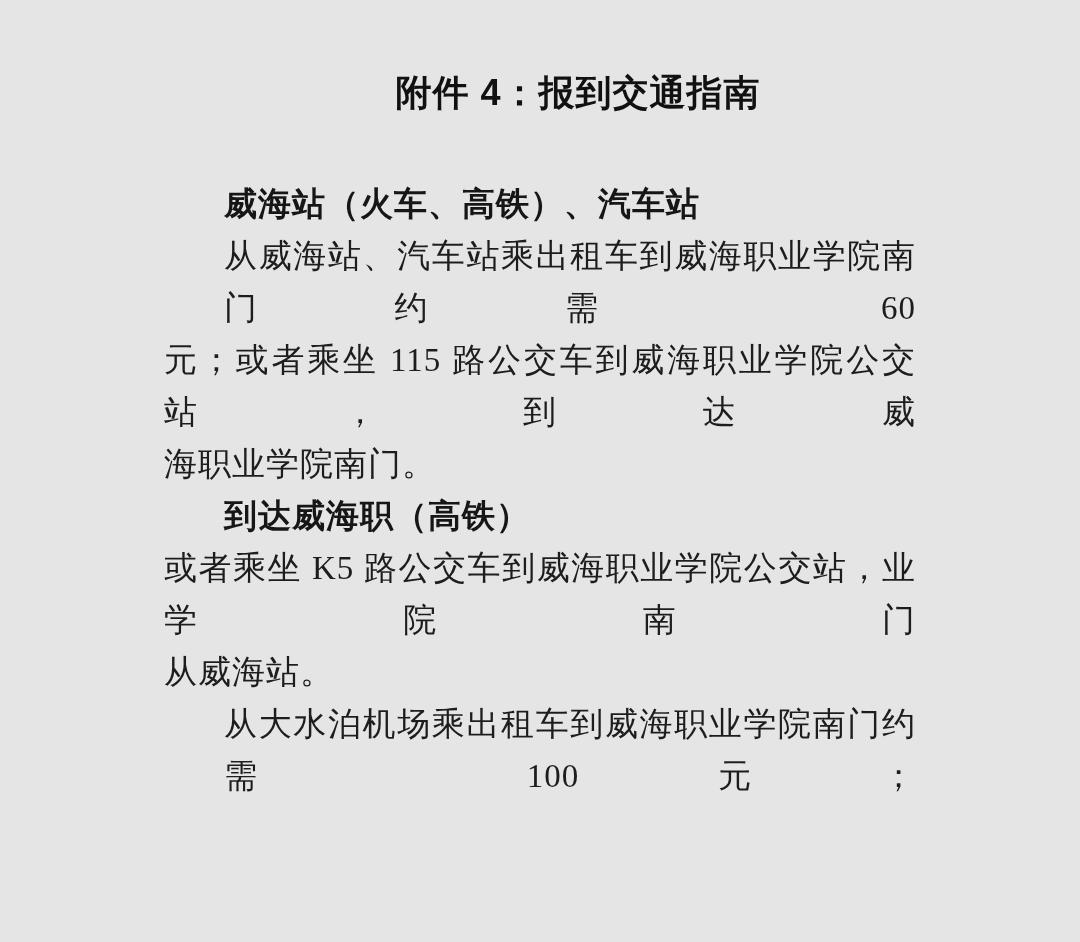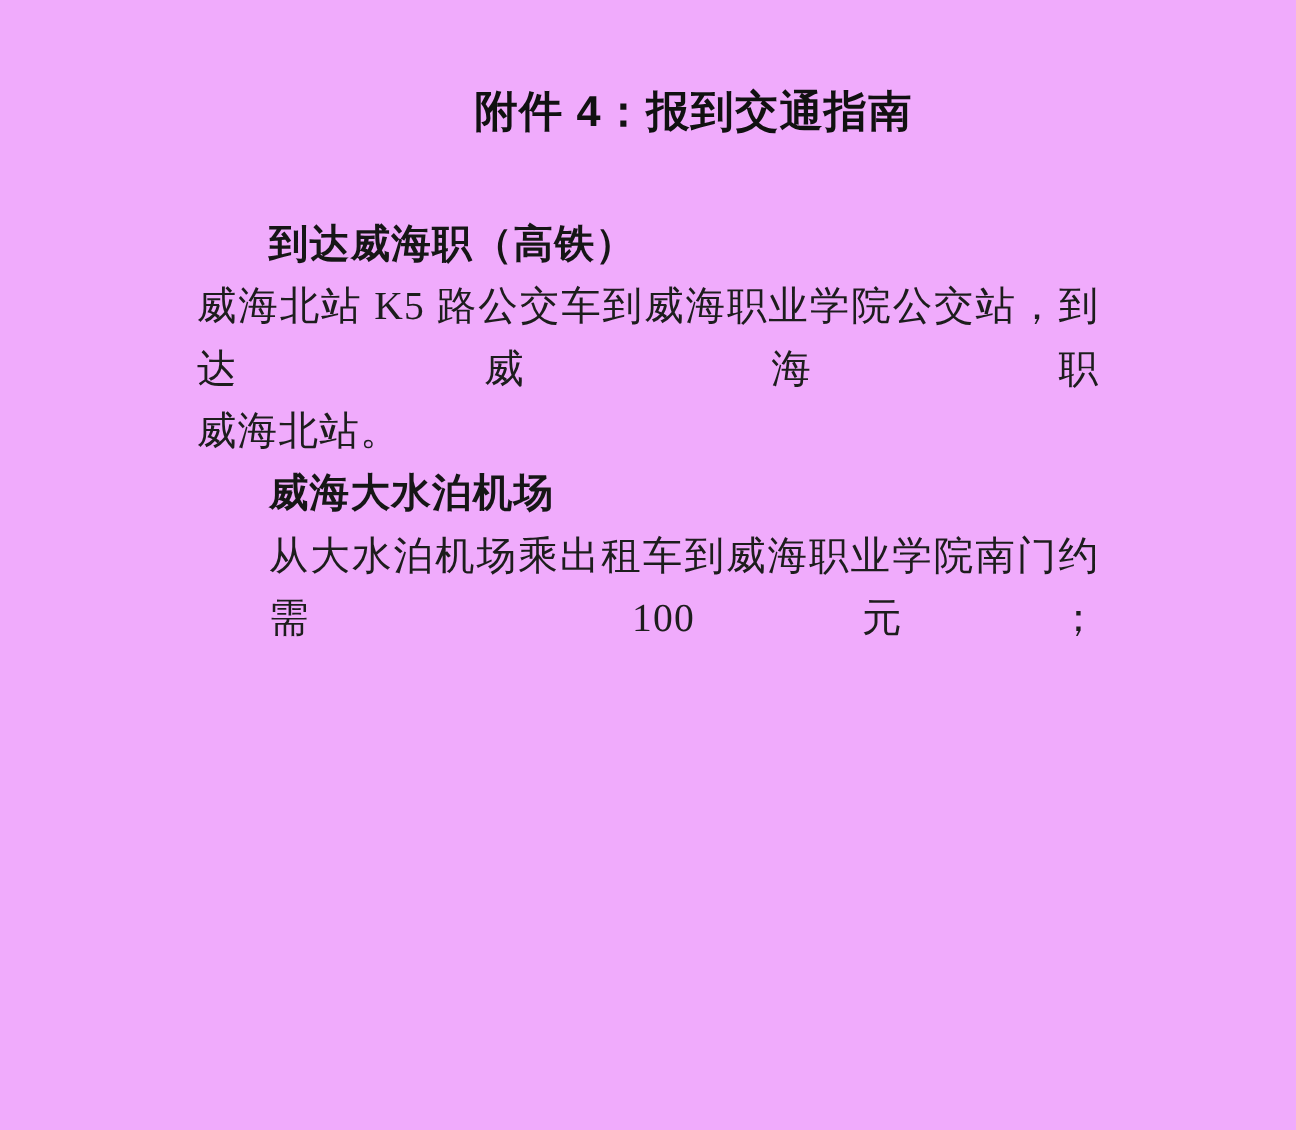--- a/index.html
+++ b/index.html
@@ -9,21 +9,21 @@
   body {
     width: 1080px;
     height: 942px;
     background: #ffffff;
     overflow: hidden;
     position: relative;
   }
   .page {
     position: absolute;
     inset: 0;
-    background: #f0abfc;
+    background: #e5e5e5;
   }
   .doc {
     position: absolute;
     left: 164px;
     top: 70px;
     width: 752px;
     color: #1d1d1d;
     font-family: "Liberation Serif", serif;
     font-size: 33px;
   }
@@ -70,27 +70,32 @@
   }
 </style>
 </head>
 <body>
 
 <div class="page">
   <div class="doc">
 
     <h1 class="title">附件 4：报到交通指南</h1>
 
+    <section>
+      <h2 class="heading">威海站（火车、高铁）、汽车站</h2>
+      <div class="line first full">从威海站、汽车站乘出租车到威海职业学院南门约需 60</div>
+      <div class="line full">元；或者乘坐 115 路公交车到威海职业学院公交站，到达威</div>
+      <div class="line last">海职业学院南门。</div>
+    </section>
 
     <section>
       <h2 class="heading">到达威海职（高铁）</h2>
-      <div class="line full">威海北站 K5 路公交车到威海职业学院公交站，到达威海职</div>
-      <div class="line last">威海北站。</div>
+      <div class="line full">或者乘坐 K5 路公交车到威海职业学院公交站，业学院南门</div>
+      <div class="line last">从威海站。</div>
     </section>
 
     <section>
-      <h2 class="heading">威海大水泊机场</h2>
       <div class="line first full">从大水泊机场乘出租车到威海职业学院南门约需 100 元；</div>
 
     </section>
 
   </div>
 </div>
 
 </body></html>

